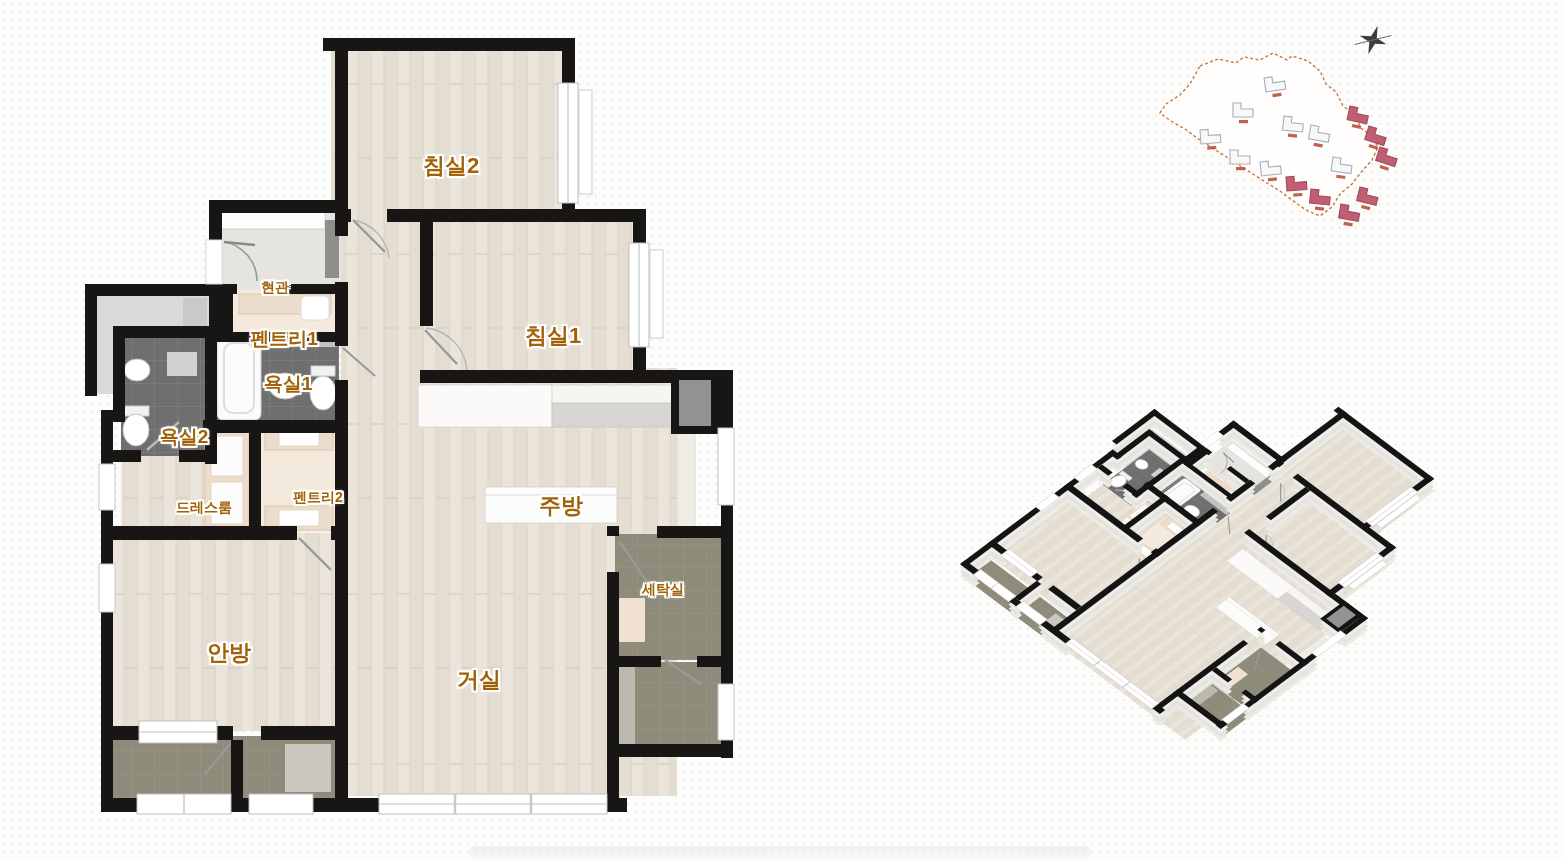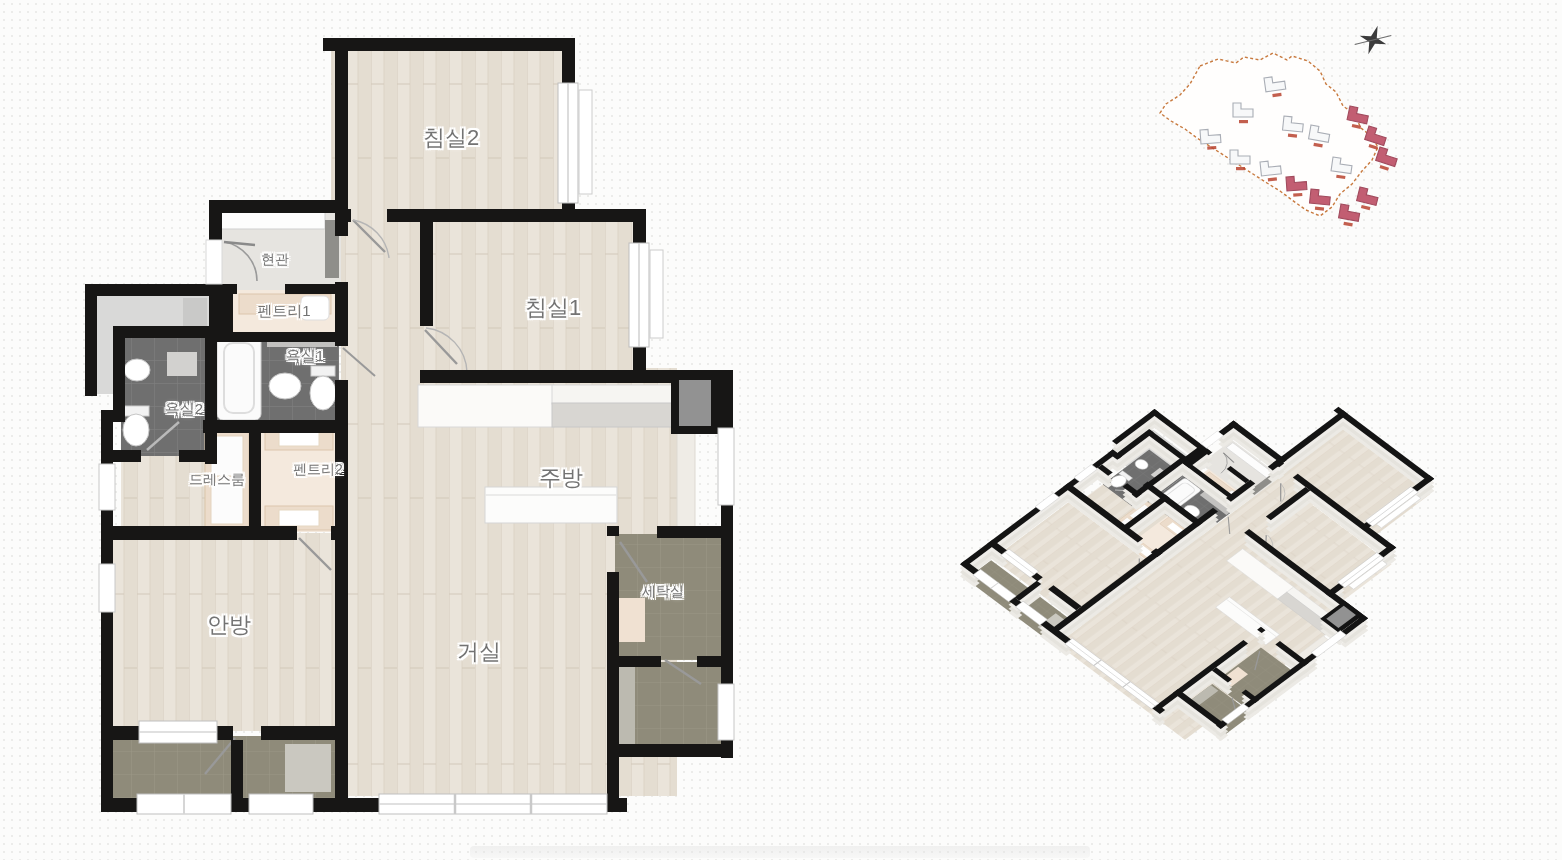--- a/index.html
+++ b/index.html
@@ -10,35 +10,35 @@
   html,body{width:1562px;height:860px;overflow:hidden}
   body{
     font-family:"Liberation Sans","DejaVu Sans",sans-serif;
     background-color:#fcfcfb;
     background-image:radial-gradient(#ececea 1px, transparent 1px);
     background-size:8px 8px;
     position:relative;
   }
   .plan2d{position:absolute;left:85px;top:38px;width:660px;height:790px}
   .plan2d svg{position:absolute;left:0;top:0}
-  .rl{position:absolute;transform:translate(-50%,-50%);font-weight:400;color:#737373;
+  .rl{position:absolute;transform:translate(-50%,-50%);font-weight:700;color:#a16207;
       white-space:nowrap;letter-spacing:0px;
       text-shadow:-2px -2px 0 #fff,2px -2px 0 #fff,-2px 2px 0 #fff,2px 2px 0 #fff,
-                  0 -2px 0 #fff,0 2px 0 #fff,-2px 0 0 #fff,2px 0 0 #fff,0 0 5px #fff;}
-  .s22{font-size:22px}.s20{font-size:14px}.s19{font-size:15px}
+                  0 -2px 0 #fff,0 2px 0 #fff,-2px 0 0 #fff,2px 0 0 #fff,0 0 5px #fff;margin-top:28px;}
+  .s22{font-size:22px}.s20{font-size:14px}.s19{font-size:19px}
   .rl-bedroom2{left:366px;top:100px}
   .rl-bedroom1{left:468px;top:270px}
   .rl-entrance{left:190px;top:222px}
   .rl-pantry1{left:199px;top:273px}
-  .rl-bath1{left:220px;top:318px}
+  .rl-bath1{left:203px;top:318px}
   .rl-bath2{left:99px;top:371px}
-  .rl-dressroom{left:132px;top:442px}
+  .rl-dressroom{left:119px;top:442px}
   .rl-pantry2{left:233px;top:432px}
   .rl-kitchen{left:476px;top:440px}
-  .rl-laundry{left:578px;top:554px}
+  .rl-laundry{left:578px;top:524px}
   .rl-master{left:144px;top:587px}
   .rl-living{left:394px;top:614px}
   .sitemap{position:absolute;left:1140px;top:14px;width:290px;height:225px}
   .isoview{position:absolute;left:950px;top:295px;width:560px;height:545px}
   .smudge{position:absolute;left:470px;top:846px;width:620px;height:12px;
           background:linear-gradient(#d9d9d9,#efefef);opacity:.35;border-radius:4px}
 </style>
 </head>
 <body>
 

